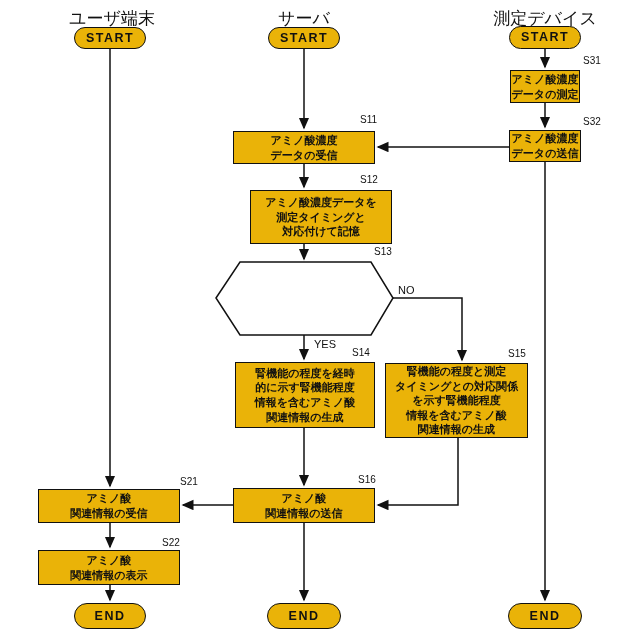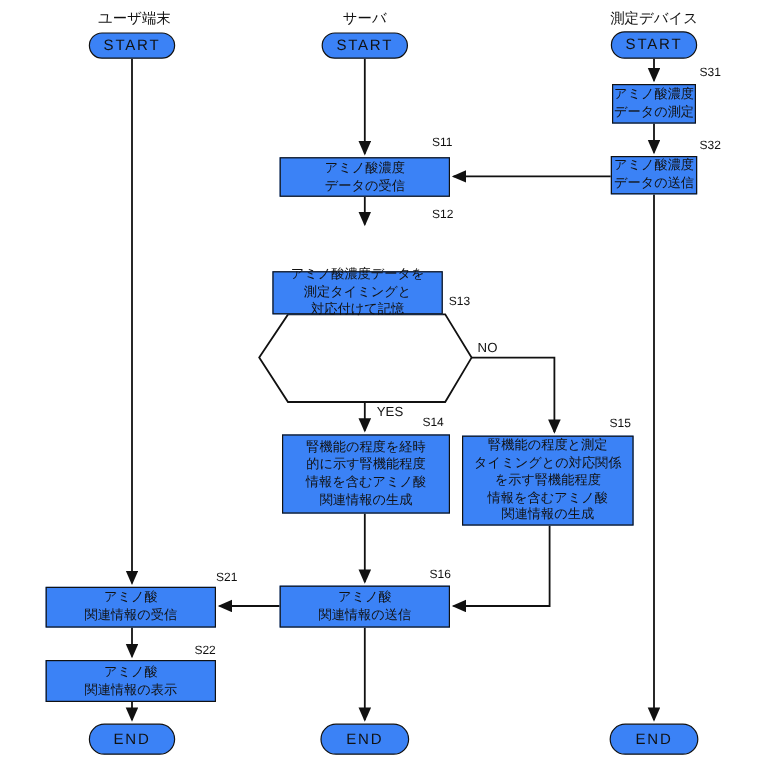--- a/index.html
+++ b/index.html
@@ -4,38 +4,38 @@
 <style>
   html,body { margin:0; padding:0; background:#ffffff; }
   #stage {
     position:relative; width:640px; height:640px; background:#ffffff;
     font-family:"Liberation Sans","DejaVu Sans",sans-serif;
     color:#111;
   }
   #wires { position:absolute; left:0; top:0; width:640px; height:640px; }
   .node {
     position:absolute; box-sizing:border-box;
-    border:1.5px solid #111; background:#3b82f6;
+    border:1.5px solid #111; background:#eab308;
     display:flex; align-items:center; justify-content:center;
     text-align:center; white-space:pre-line;
-    font-size:11px; line-height:1.32; color:#111;
+    font-size:11px; line-height:1.32; color:#111;font-weight:bold;
   }
   .terminal {
     border-radius:13px; font-size:12.5px; letter-spacing:1.5px;
     line-height:1; white-space:nowrap;
   }
   .hex-text {
     position:absolute; box-sizing:border-box; border:none; background:transparent;
     display:flex; align-items:center; justify-content:center;
     text-align:center; white-space:pre-line;
     font-size:10.5px; line-height:1.36; color:#111;
   }
   .lane-label {
     position:absolute; transform:translateX(-50%);
-    font-size:12px; white-space:nowrap; color:#111;
+    font-size:17px; white-space:nowrap; color:#111;
   }
   .step-label {
     position:absolute; font-size:10px; white-space:nowrap; color:#111;
   }
   .branch-label {
     position:absolute; font-size:11px; white-space:nowrap; color:#111;
   }
 </style>
 </head>
 <body>
@@ -77,21 +77,21 @@
   <div class="node terminal" style="left:268px; top:27px; width:72px; height:22px;">START</div>
   <div class="node terminal" style="left:509px; top:26px; width:72px; height:23px;">START</div>
 
   <div class="node" style="left:510px; top:70px;  width:70px; height:33px;">アミノ酸濃度
 データの測定</div>
   <div class="node" style="left:509px; top:130px; width:72px; height:32px;">アミノ酸濃度
 データの送信</div>
 
   <div class="node" style="left:233px; top:131px; width:142px; height:33px;">アミノ酸濃度
 データの受信</div>
-  <div class="node" style="left:227px; top:190px; width:142px; height:36px;margin-top:36px;">アミノ酸濃度データを
+  <div class="node" style="left:250px; top:190px; width:142px; height:54px;">アミノ酸濃度データを
 測定タイミングと
 対応付けて記憶</div>
   <div class="node" style="left:235px; top:362px; width:140px; height:66px;">腎機能の程度を経時
 的に示す腎機能程度
 情報を含むアミノ酸
 関連情報の生成</div>
   <div class="node" style="left:385px; top:363px; width:143px; height:75px;">腎機能の程度と測定
 タイミングとの対応関係
 を示す腎機能程度
 情報を含むアミノ酸

